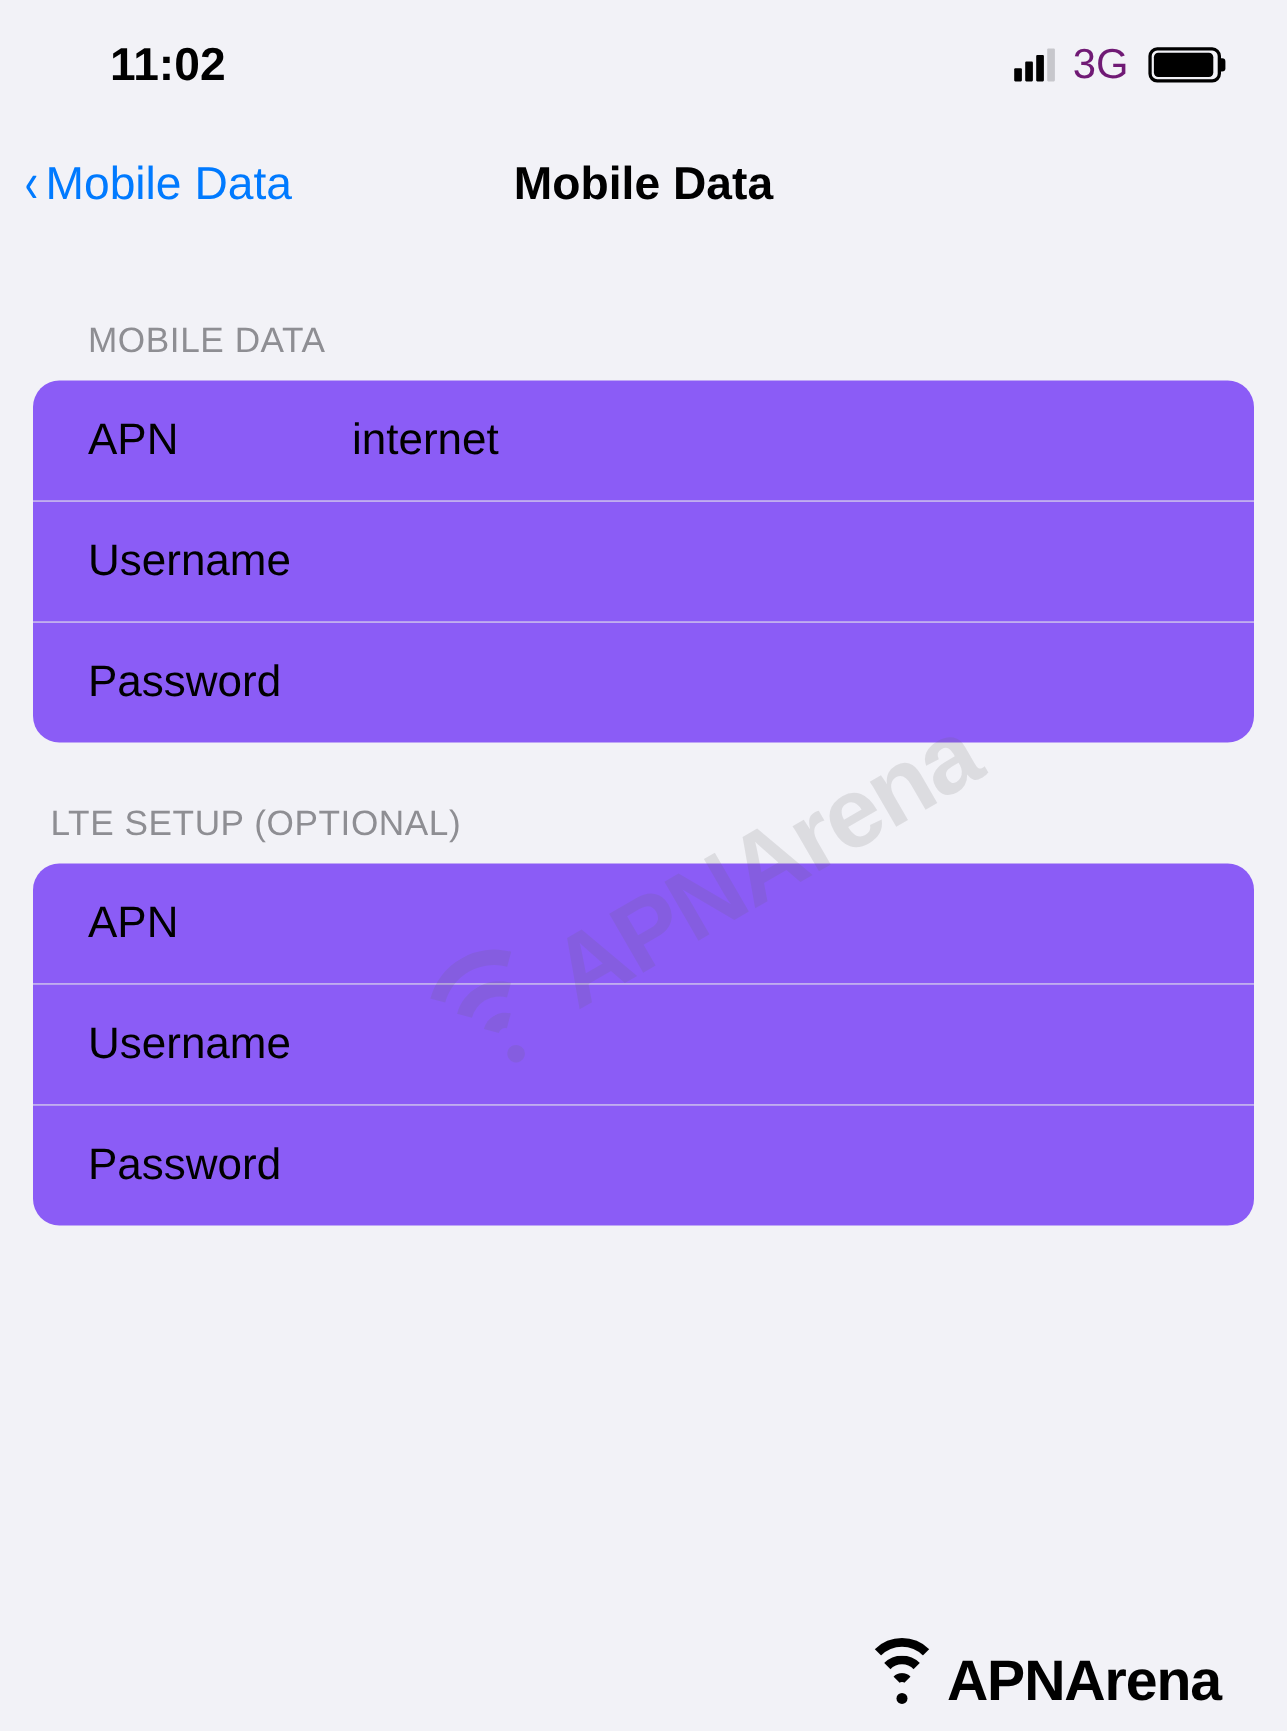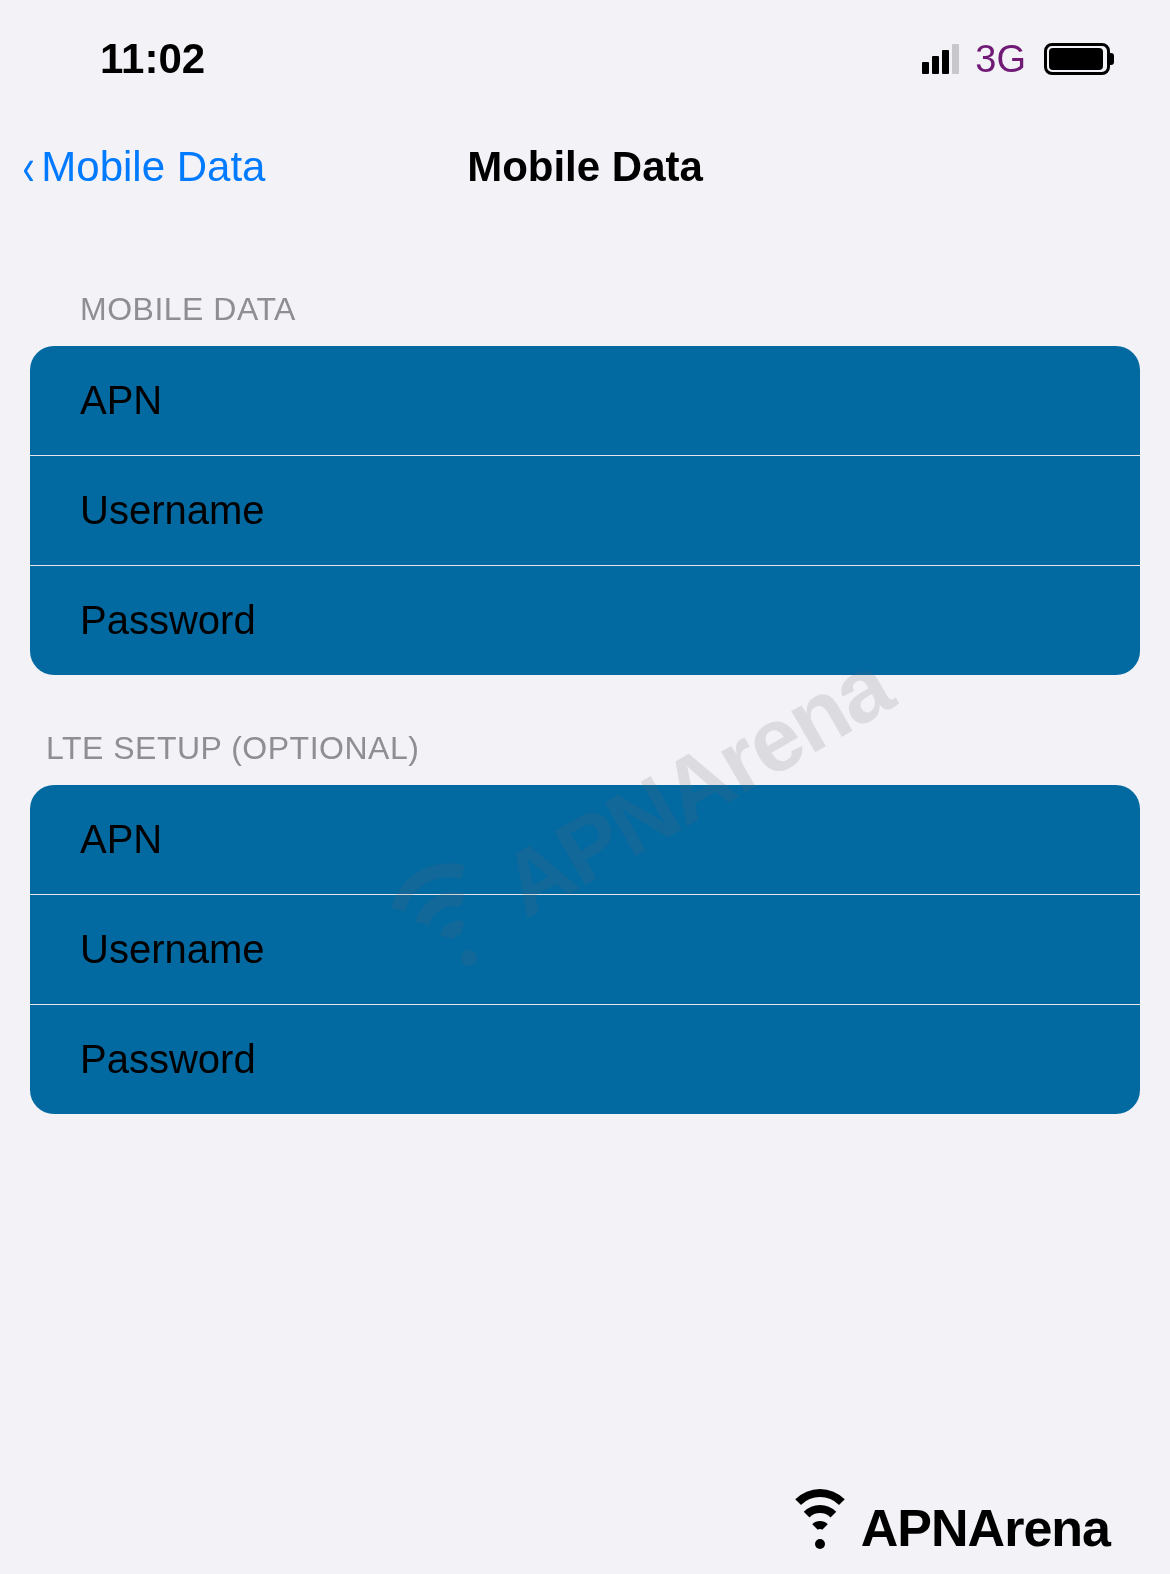--- a/index.html
+++ b/index.html
@@ -113,21 +113,21 @@
       color: #8e8e93;
       padding: 70px 50px 18px 80px;
       letter-spacing: 0.5px;
       text-transform: uppercase;
     }
     .section-header.tight {
       padding-top: 55px;
       padding-left: 46px;
     }
     .settings-group {
-      background: #0369a1;
+      background: #8b5cf6;
       border-radius: 24px;
       margin: 0 30px;
     }
     .settings-row {
       display: flex;
       align-items: center;
       padding: 32px 50px;
       border-bottom: 1px solid #e5e5ea;
     }
     .settings-row:last-child {
@@ -260,20 +260,21 @@
     <span class="chevron-left">‹</span>
     <span>Mobile Data</span>
   </div>
   <div class="nav-title">Mobile Data</div>
 </div>
 
 <div class="section-header">MOBILE DATA</div>
 <div class="settings-group">
   <div class="settings-row">
     <div class="row-label">APN</div>
+    <input class="row-input" type="text" value="internet" style="">
   </div>
   <div class="settings-row">
     <div class="row-label">Username</div>
     <input class="row-input" type="text" value="" style="">
   </div>
   <div class="settings-row">
     <div class="row-label">Password</div>
     <input class="row-input" type="text" value="" style="">
   </div>
 </div>

